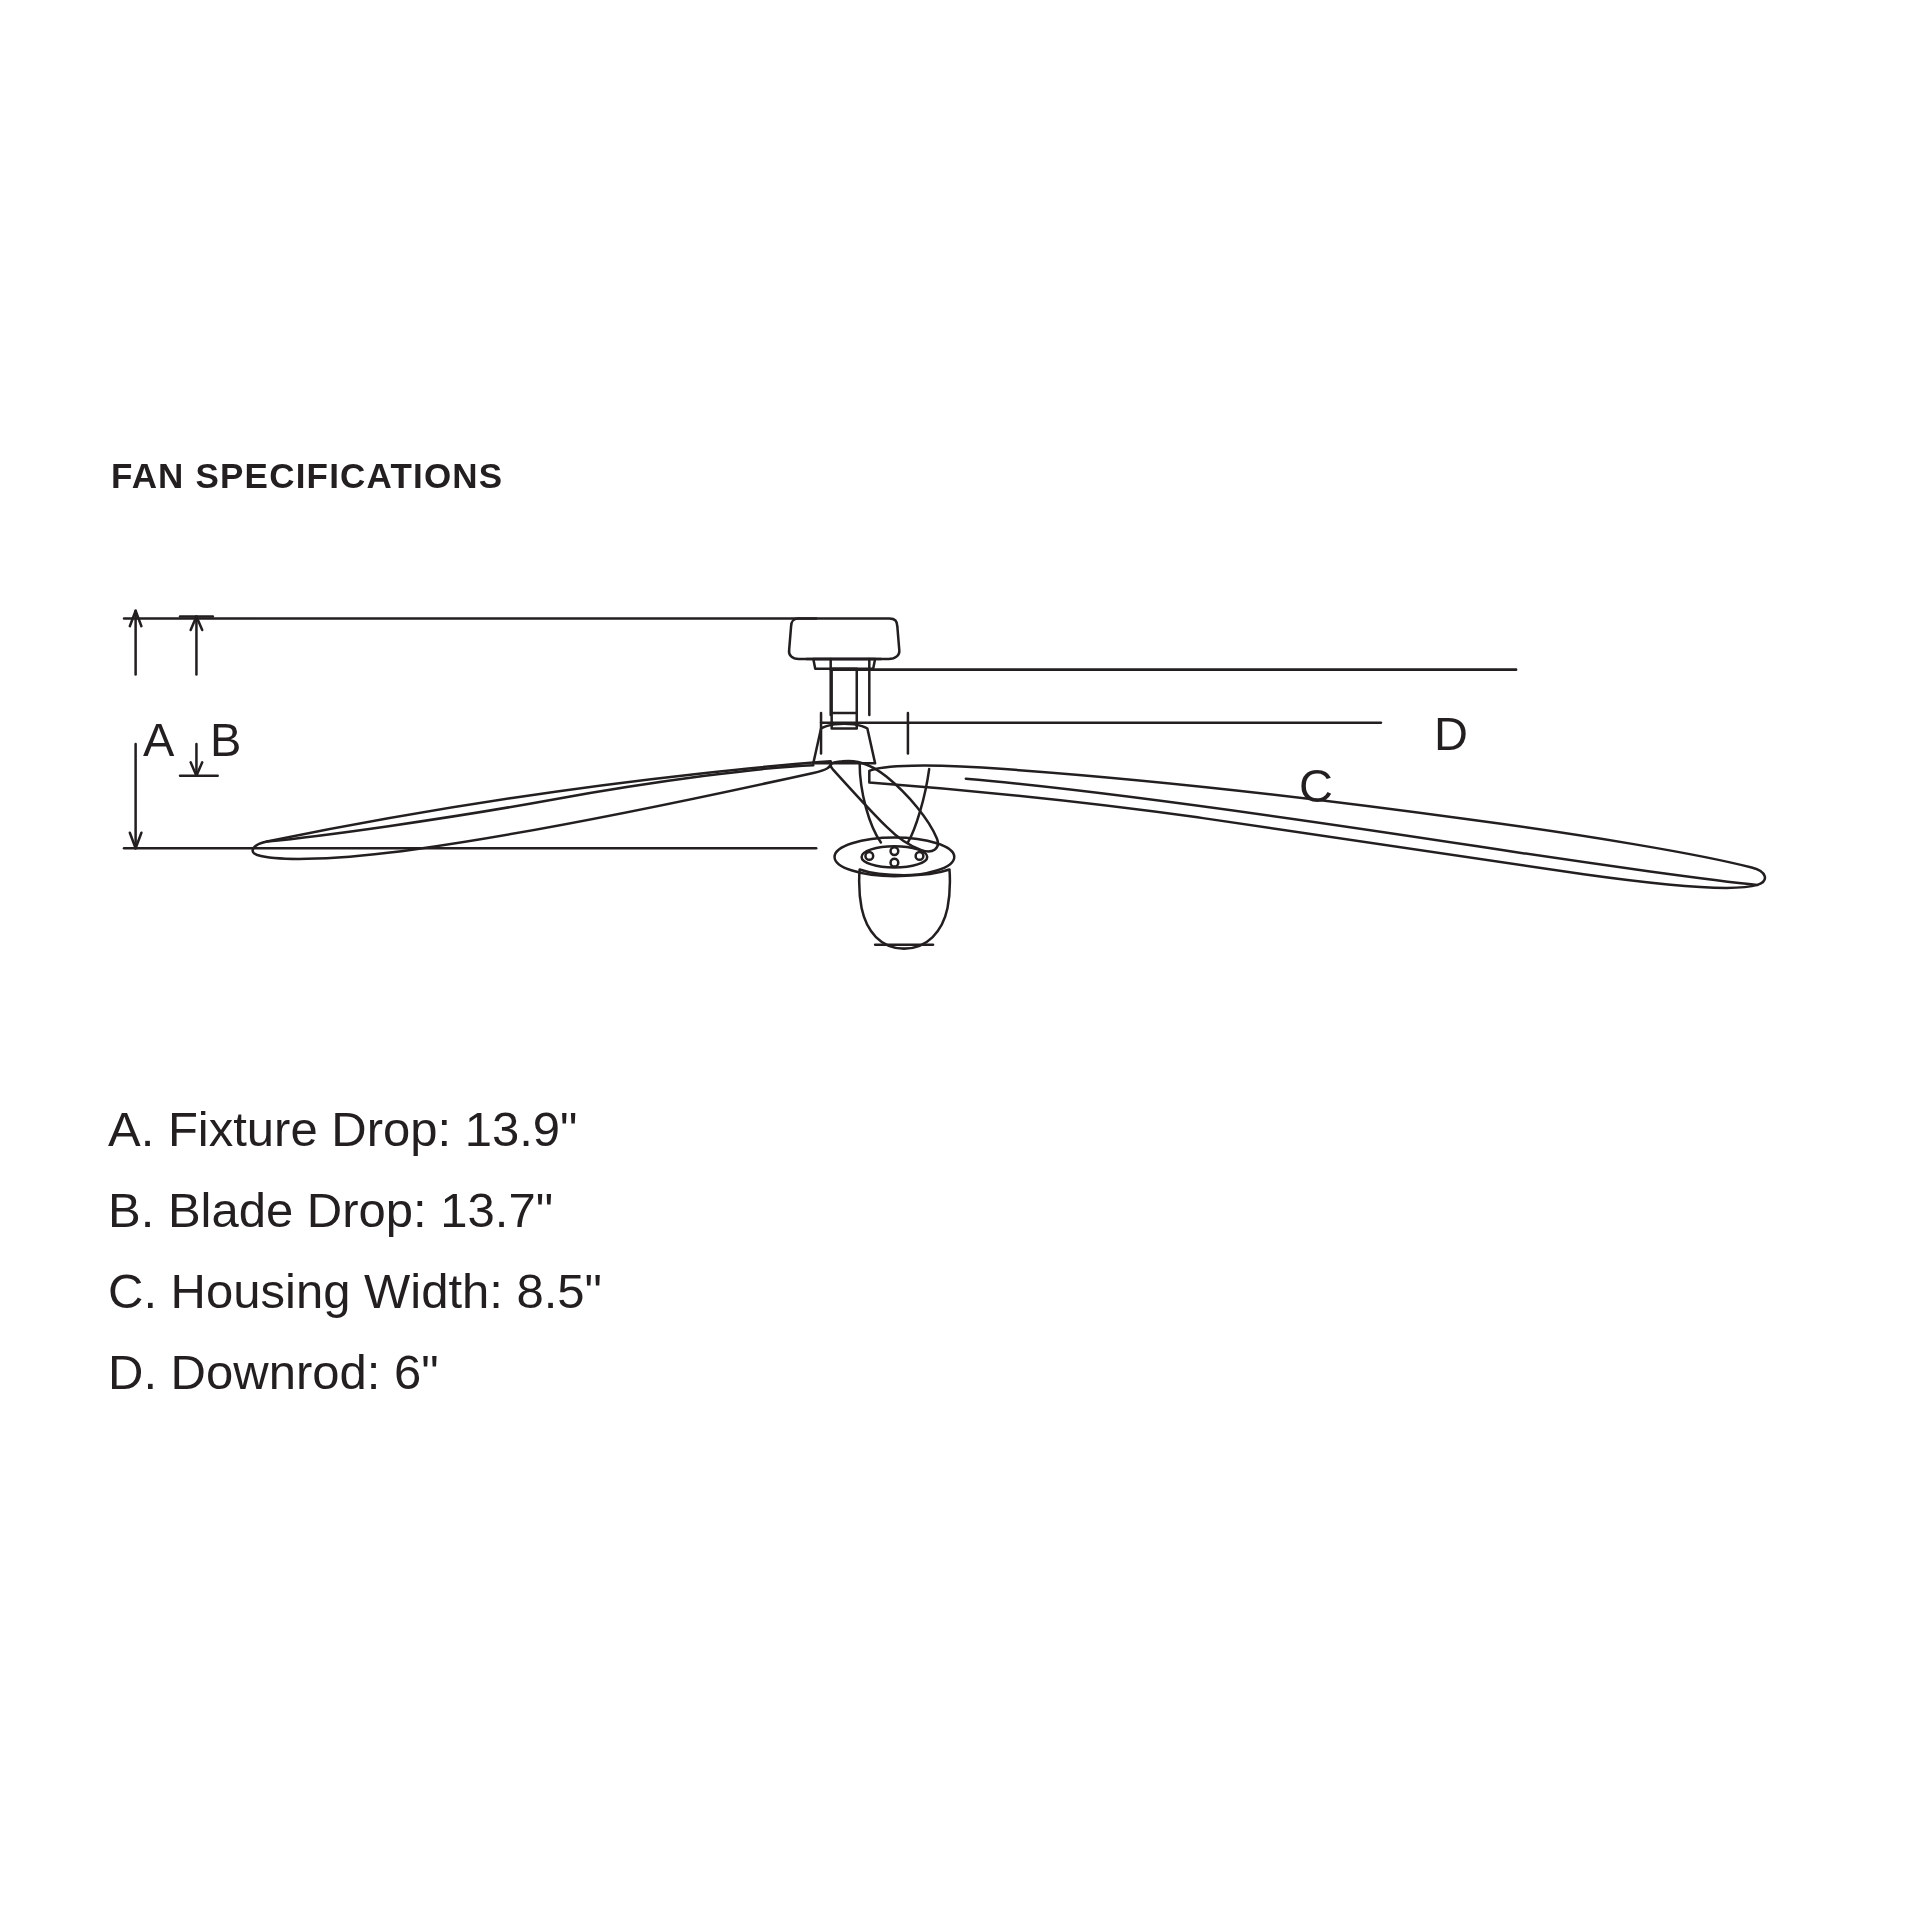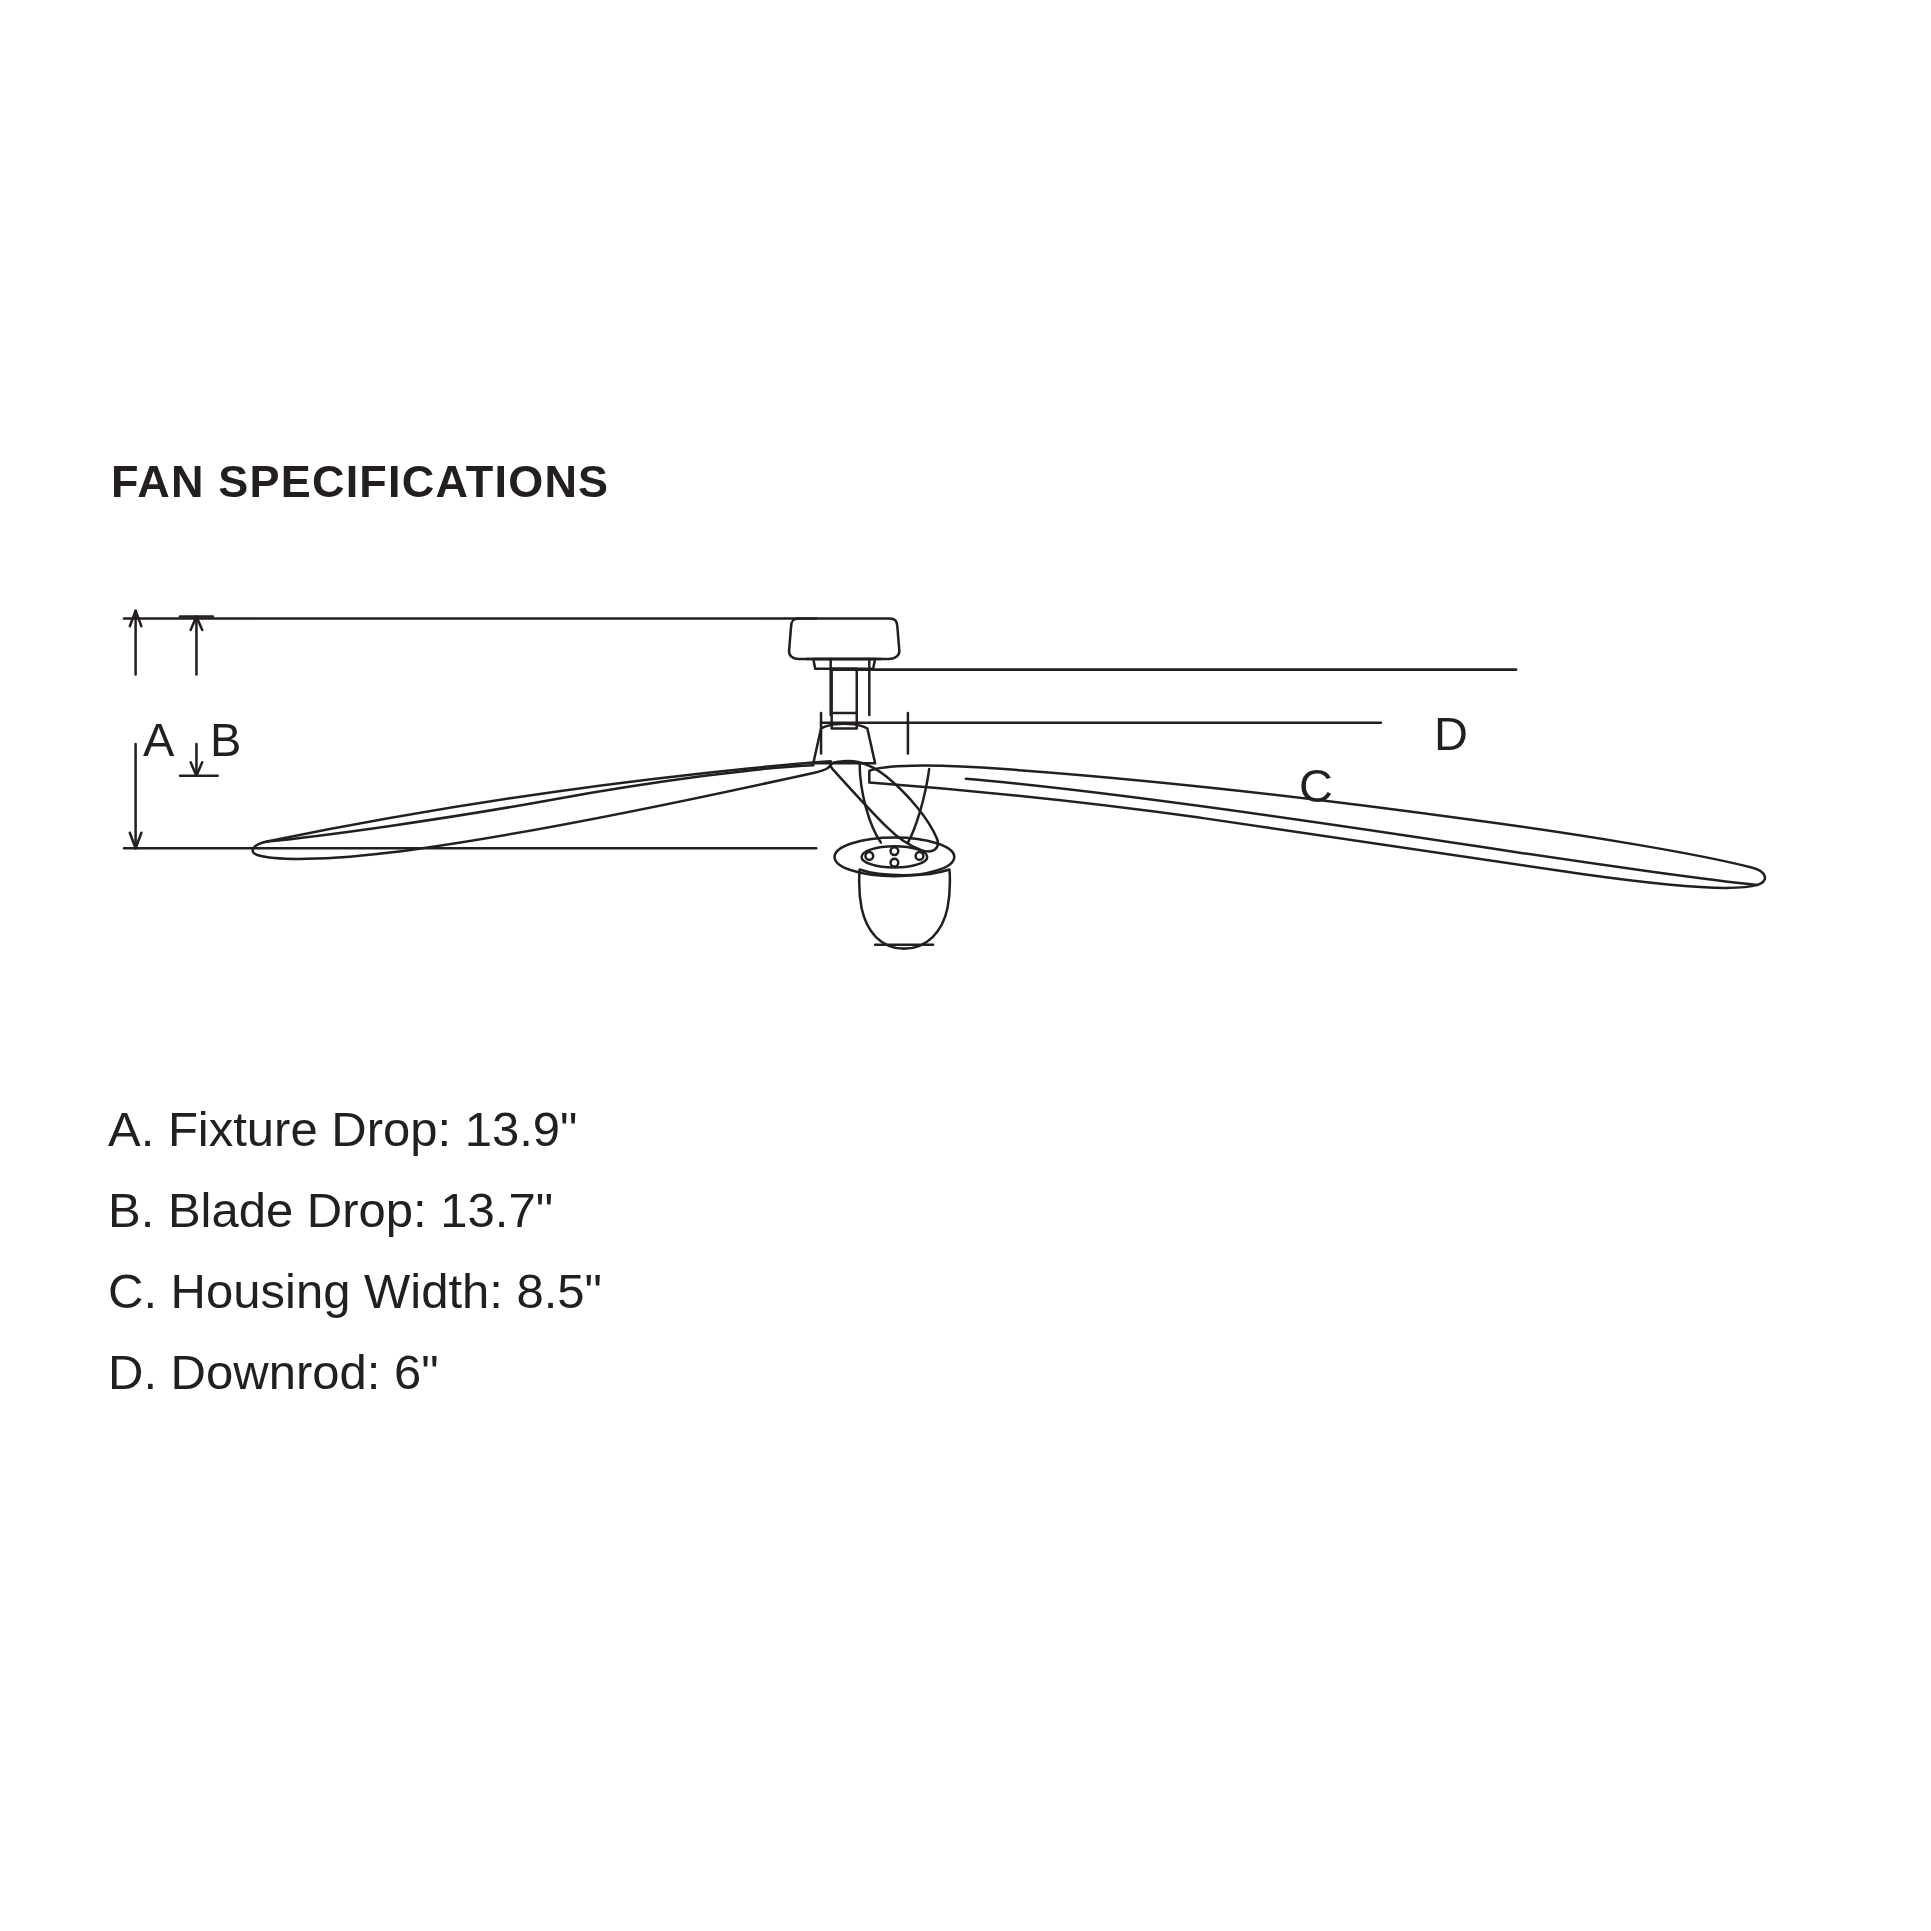--- a/index.html
+++ b/index.html
@@ -17,21 +17,21 @@
   }
   .page {
     position: absolute;
     inset: 0;
     background: #ffffff;
   }
   .title {
     position: absolute;
     left: 111px;
     top: 456px;
-    font-size: 45px;
+    font-size: 35px;
     font-weight: bold;
     letter-spacing: 1.2px;
     color: #231f20;
     white-space: nowrap;
   }
   .diagram {
     position: absolute;
     left: 97px;
     top: 599px;
     width: 1757px;

